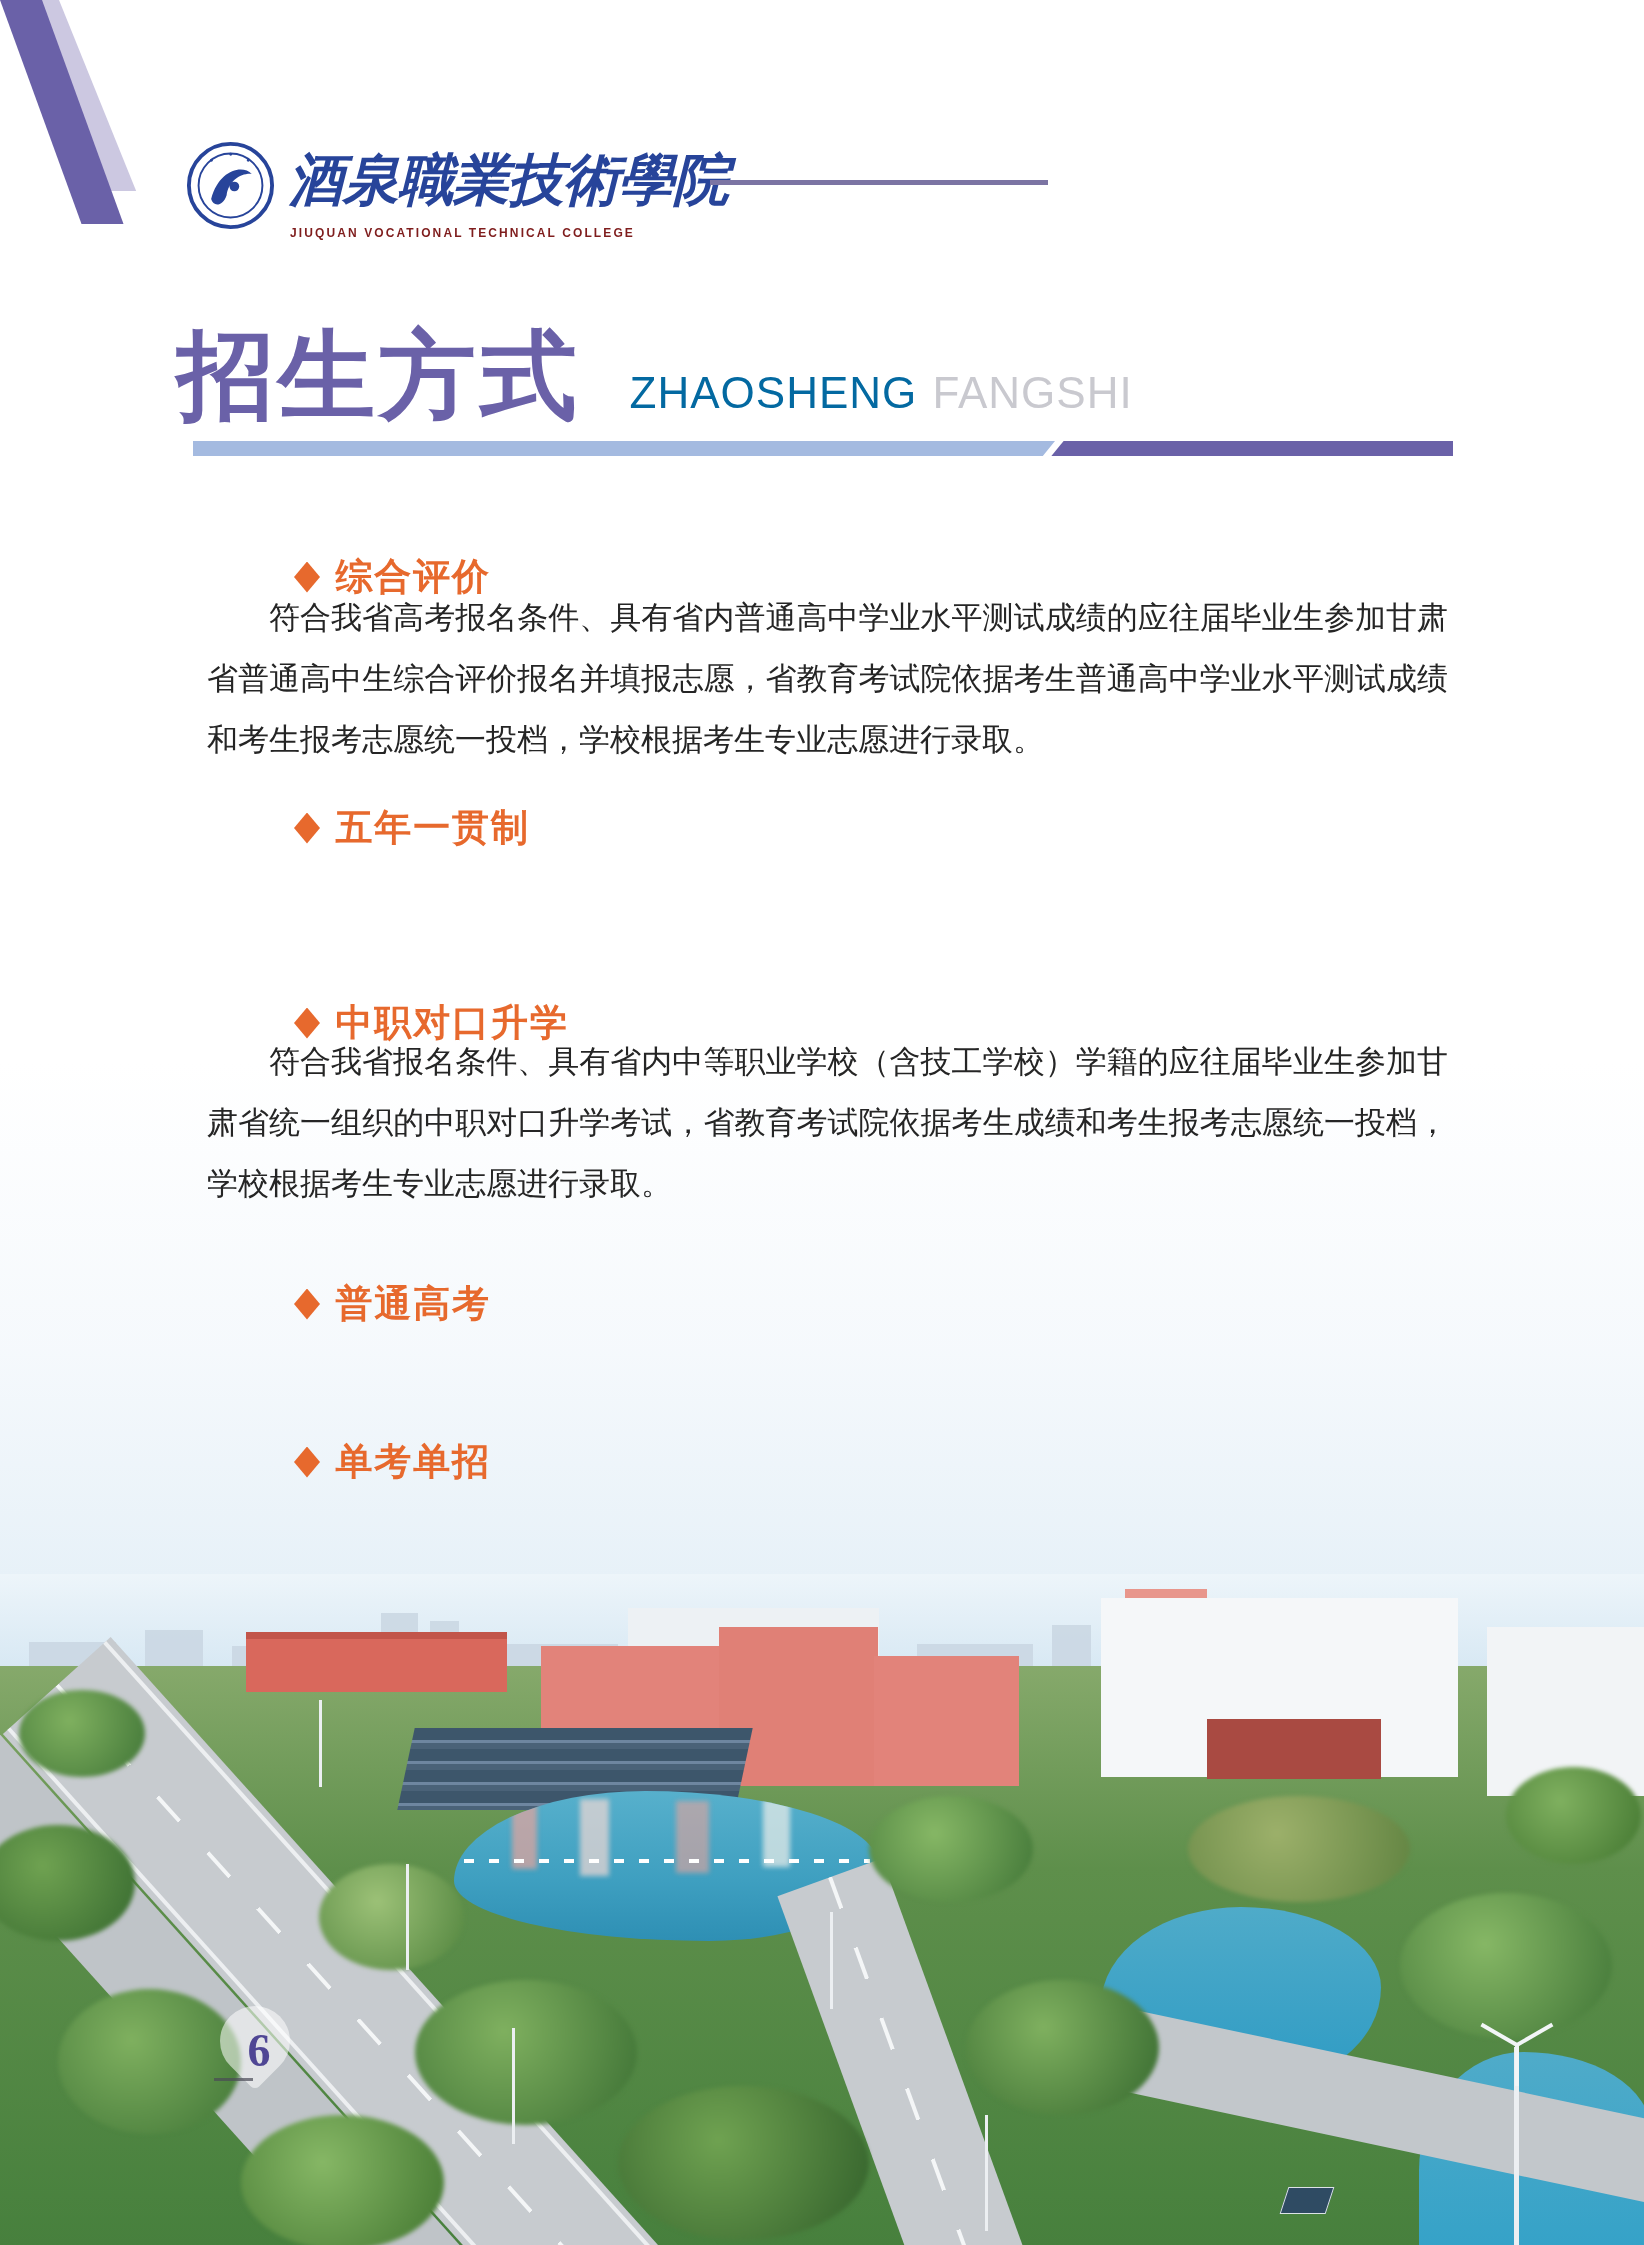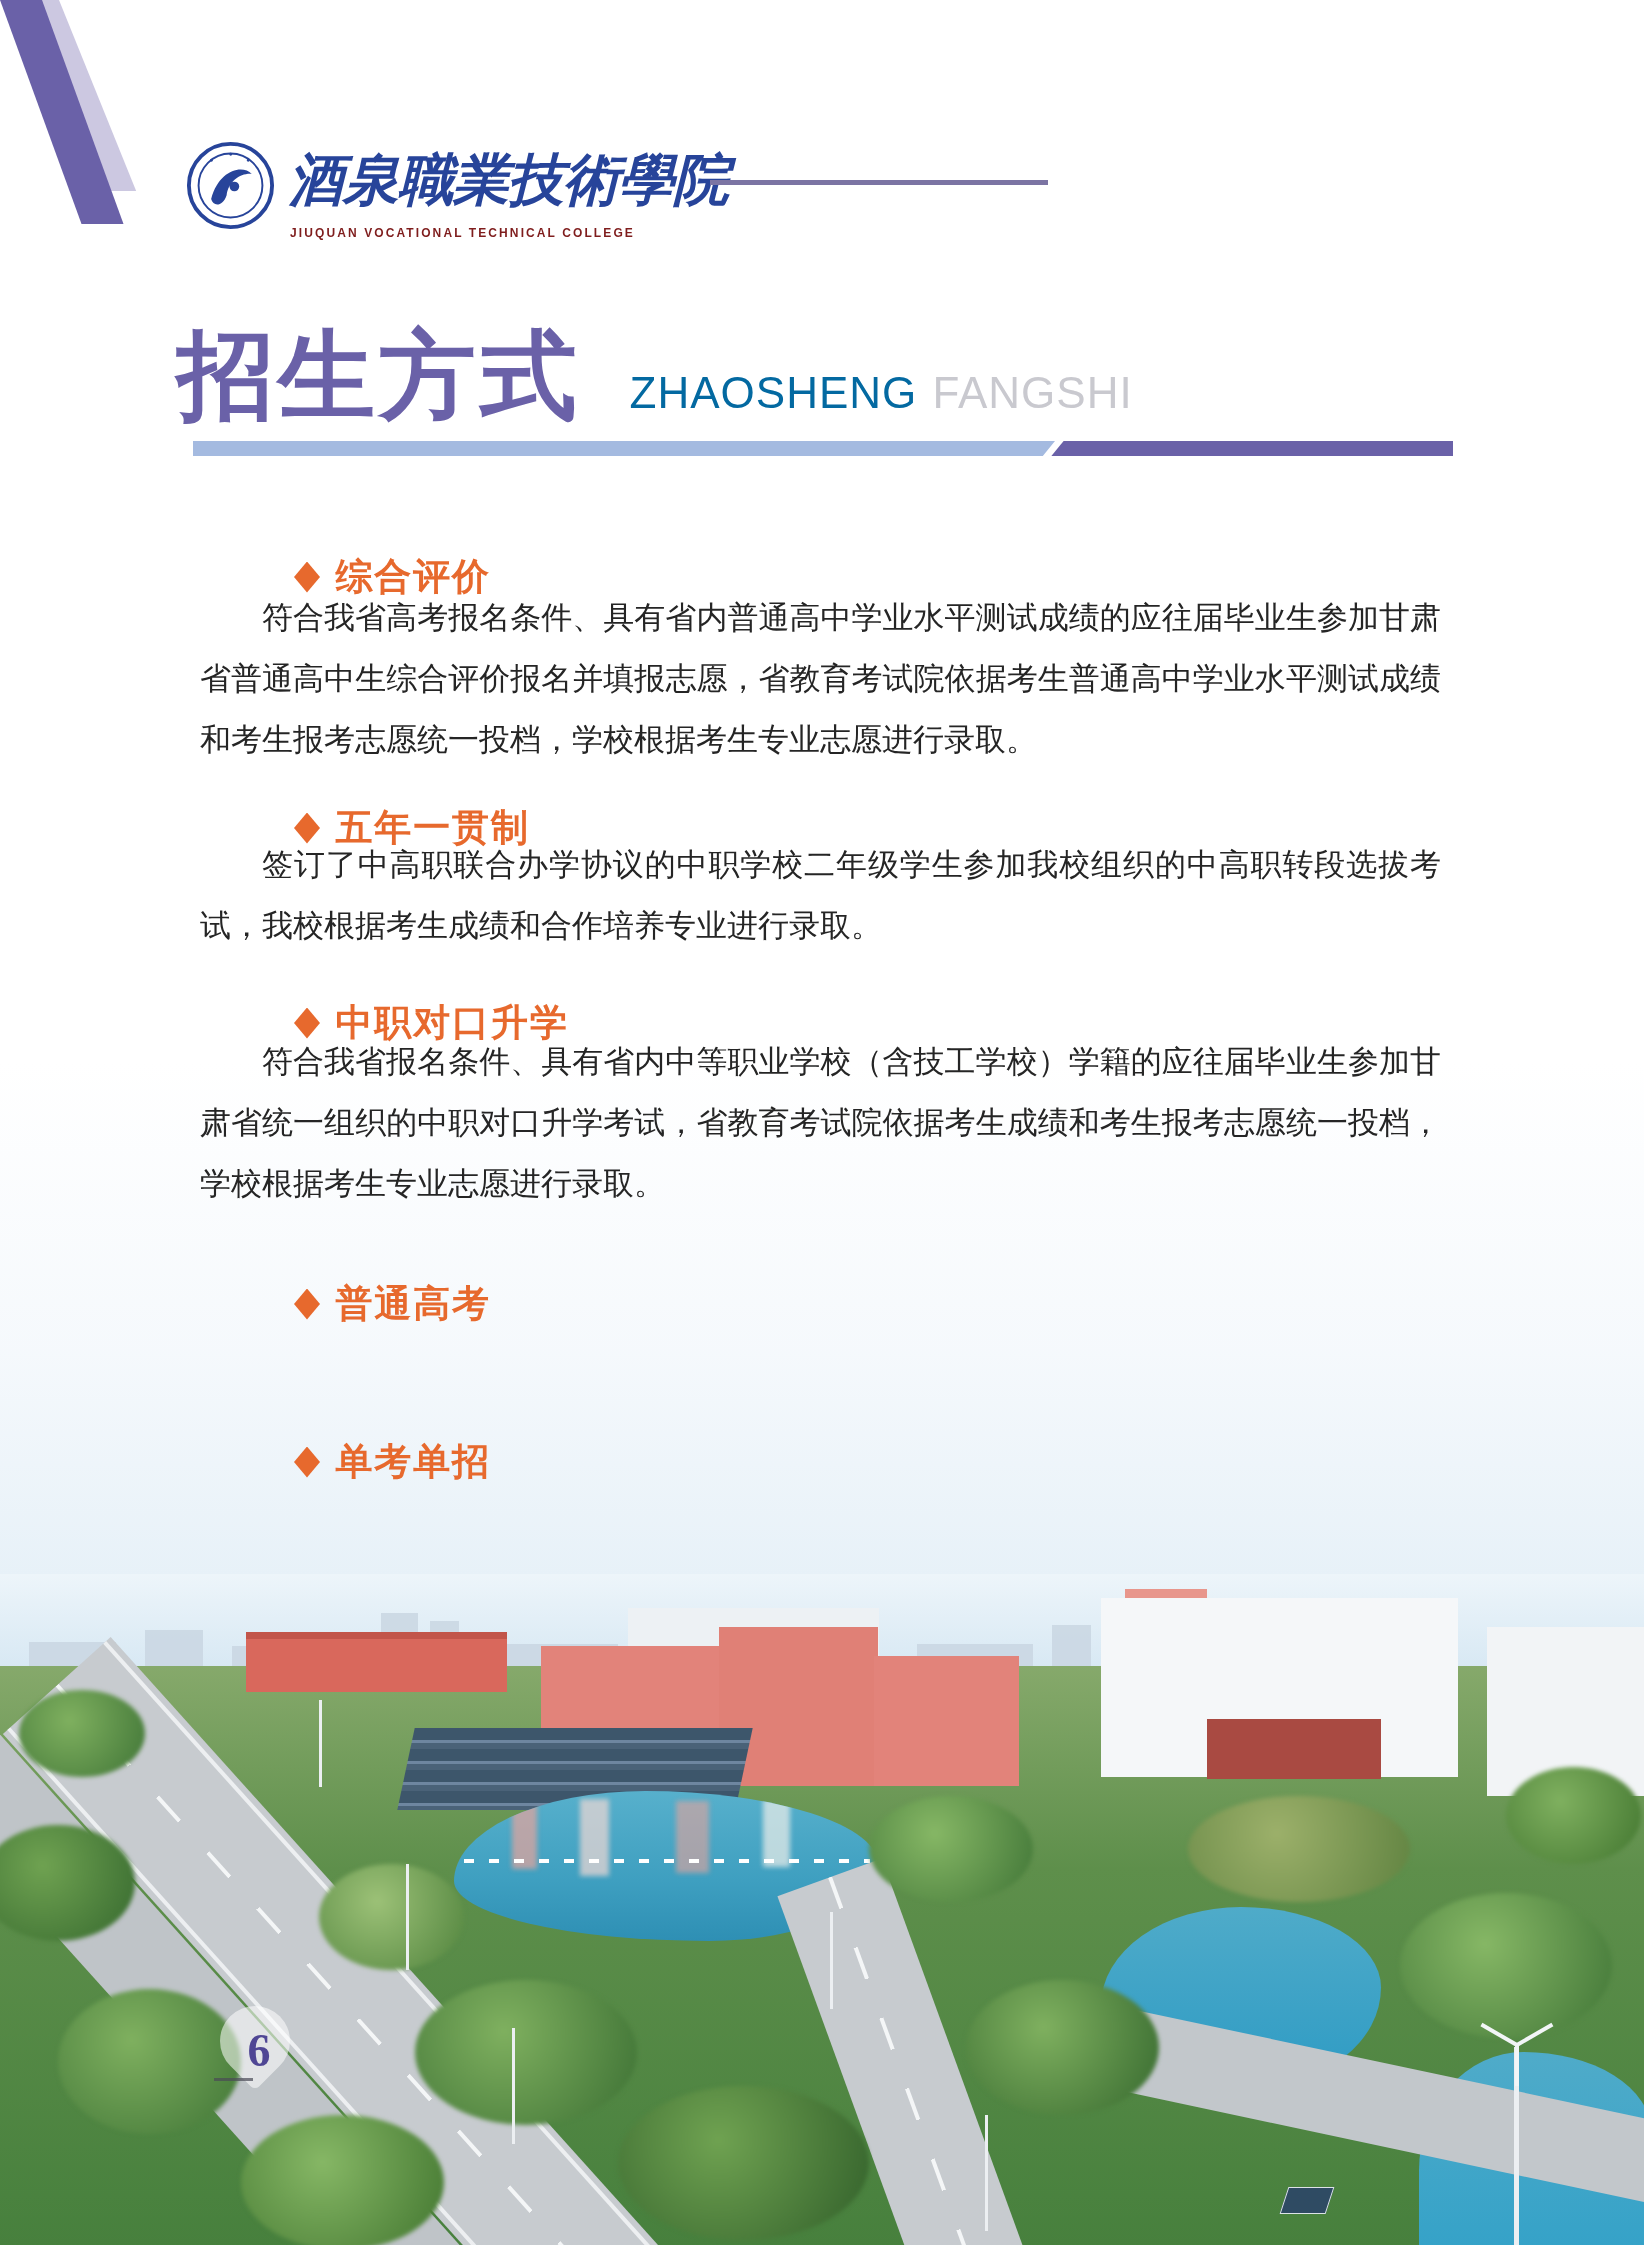--- a/index.html
+++ b/index.html
@@ -46,21 +46,21 @@
   .section-heading{position:absolute;left:294px;display:flex;align-items:center;gap:15.4px;}
   .diamond{
     width:26px;height:31px;background:#E7692D;flex:0 0 auto;
     clip-path:polygon(50% 0,100% 50%,50% 100%,0 50%);
   }
   .heading-label{
     font-size:37px;font-weight:bold;color:#E7692D;letter-spacing:1.9px;white-space:nowrap;
     font-family:"Liberation Sans",sans-serif;
   }
   .section-body{
-    position:absolute;left:200px;width:1241px;font-family:"Liberation Serif",serif;
+    position:absolute;left:207px;width:1241px;font-family:"Liberation Serif",serif;
     font-size:31px;line-height:61px;color:#252525;text-align:justify;text-indent:2em;margin:0;
   }
   
   .photo{position:absolute;left:0;top:1574px;width:1644px;height:672px;background:#6F9C58;}
   .photo .sky{position:absolute;left:0;top:0;width:100%;height:126px;
     background:linear-gradient(180deg,#EDF5FA 0%,#D9E9F4 70%,#CfE3F0 100%);}
   .photo .skyline{position:absolute;left:0;top:27px;width:100%;height:68px;}
   .photo .skyline span{position:absolute;bottom:0;background:#C9D6E2;opacity:.85;display:block;}
   .photo .field{position:absolute;left:0;top:92px;width:100%;height:580px;
     background:linear-gradient(180deg,#86A96B 0%,#5E8F4B 35%,#47803D 100%);}
@@ -124,21 +124,20 @@
   <div class="section-heading" style="top:552px;">
     <span class="diamond"></span>
     <span class="heading-label">综合评价</span>
   </div>
   <p class="section-body" style="top:587px;">符合我省高考报名条件、具有省内普通高中学业水平测试成绩的应往届毕业生参加甘肃省普通高中生综合评价报名并填报志愿，省教育考试院依据考生普通高中学业水平测试成绩和考生报考志愿统一投档，学校根据考生专业志愿进行录取。</p>
 
   <div class="section-heading" style="top:803px;">
     <span class="diamond"></span>
     <span class="heading-label">五年一贯制</span>
   </div>
-  <p class="section-body" style="top:834px;">签订了中高职联合办学协议的中职学校二年级学生参加我校组织的中高职转段选拔考试，我校根据考生成绩和合作培养专业进行录取。</p>
 
   <div class="section-heading" style="top:998px;">
     <span class="diamond"></span>
     <span class="heading-label">中职对口升学</span>
   </div>
   <p class="section-body" style="top:1031px;">符合我省报名条件、具有省内中等职业学校（含技工学校）学籍的应往届毕业生参加甘肃省统一组织的中职对口升学考试，省教育考试院依据考生成绩和考生报考志愿统一投档，学校根据考生专业志愿进行录取。</p>
 
   <div class="section-heading" style="top:1279px;">
     <span class="diamond"></span>
     <span class="heading-label">普通高考</span>

